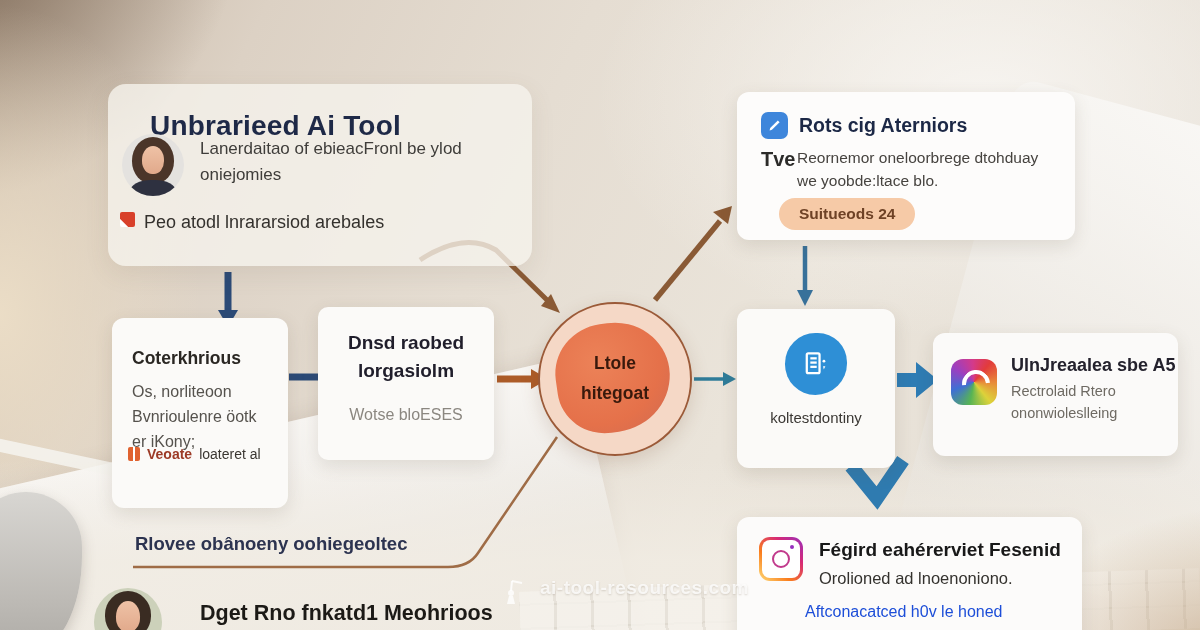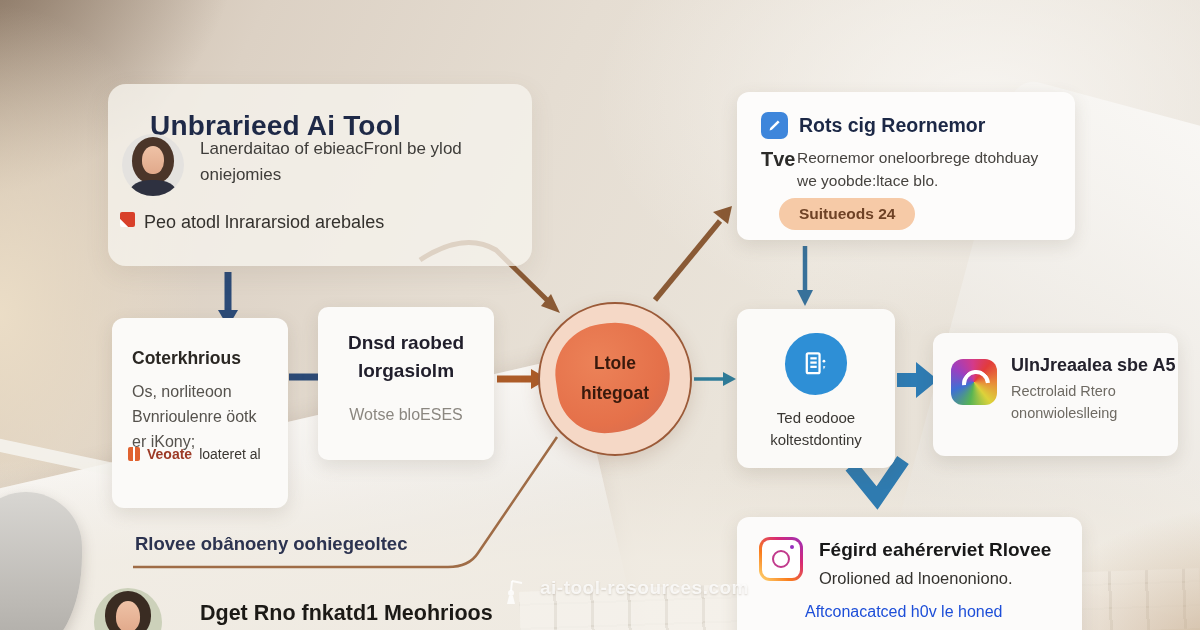--- a/index.html
+++ b/index.html
@@ -215,59 +215,58 @@
       <div>hitegoat</div>
     </div>
   </div>
 
   <div class="card rots">
     <div class="ico">
       <svg width="17" height="17" viewBox="0 0 24 24">
           <path d="M5 19l3.4-.9L19.2 7.3 16.7 4.8 5.9 15.6 5 19z" fill="#fff"></path>
         </svg>
     </div>
-    <h2>Rots cig Reornemor</h2>
+    <h2>Rots cig Aterniors</h2>
     <div class="pre">Tve</div>
     <div class="body">Reornemor oneloorbrege dtohduay we yoobde:ltace blo.</div>
     <div class="badge">Suitueods 24</div>
   </div>
 
   <div class="card ted">
     <div class="circ">
       <svg width="34" height="34" viewBox="0 0 24 24" fill="none" stroke="#fff" stroke-width="1.6">
         <rect x="5.5" y="4.5" width="9" height="14" rx="1"></rect>
         <line x1="8" y1="8" x2="12.5" y2="8"></line>
         <line x1="8" y1="11" x2="12.5" y2="11"></line>
         <line x1="8" y1="14" x2="12.5" y2="14"></line>
         <circle cx="17.6" cy="10" r="1" fill="#fff" stroke="none"></circle>
         <path d="M17 13.6h1.6l-1.1 2.2z" fill="#fff" stroke="none"></path>
       </svg>
     </div>
     <div class="txt">
-      <div>Ted eodooe</div>
       <div>koltestdontiny</div>
     </div>
   </div>
 
   <div class="card uln">
     <div class="photos-ico">
       <div class="swirl"></div>
     </div>
     <h2>UlnJreaalea sbe A5</h2>
     <div class="body">Rectrolaid Rtero ononwioleslleing</div>
   </div>
 
   <div class="card insta">
     <div class="ig-ico">
       <div class="ig-in">
         <div class="lens"></div>
         <div class="dot"></div>
       </div>
     </div>
-    <h2>Fégird eahérerviet Rlovee</h2>
+    <h2>Fégird eahérerviet Fesenid</h2>
     <div class="l2">Orolioned ad lnoenoniono.</div>
     <div class="l3">Aftconacatced h0v le honed</div>
     <div class="l4">SOS</div>
   </div>
 
   <div class="abs flabel">Rlovee obânoeny oohiegeoltec</div>
   <div class="avatar av-man">
     <div class="hair"></div>
     <div class="face"></div>
 

